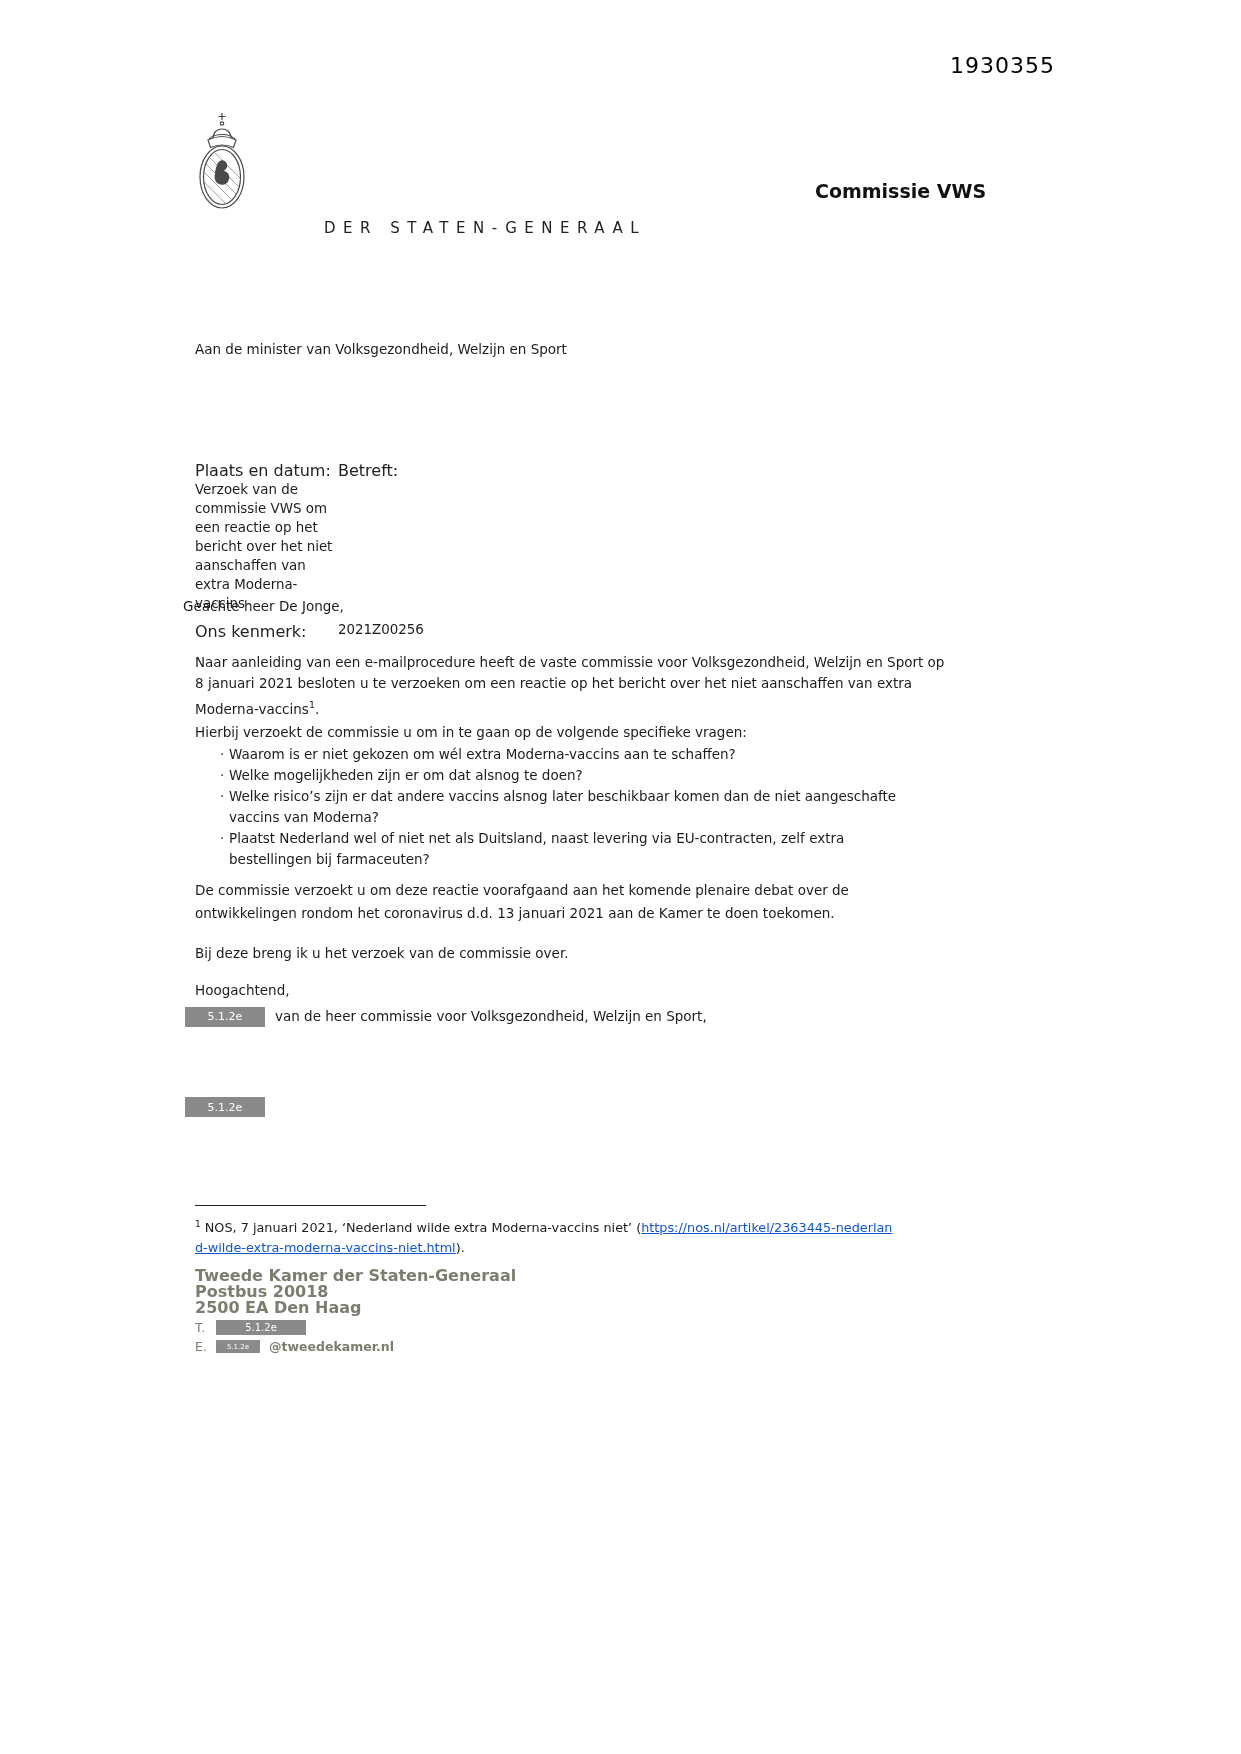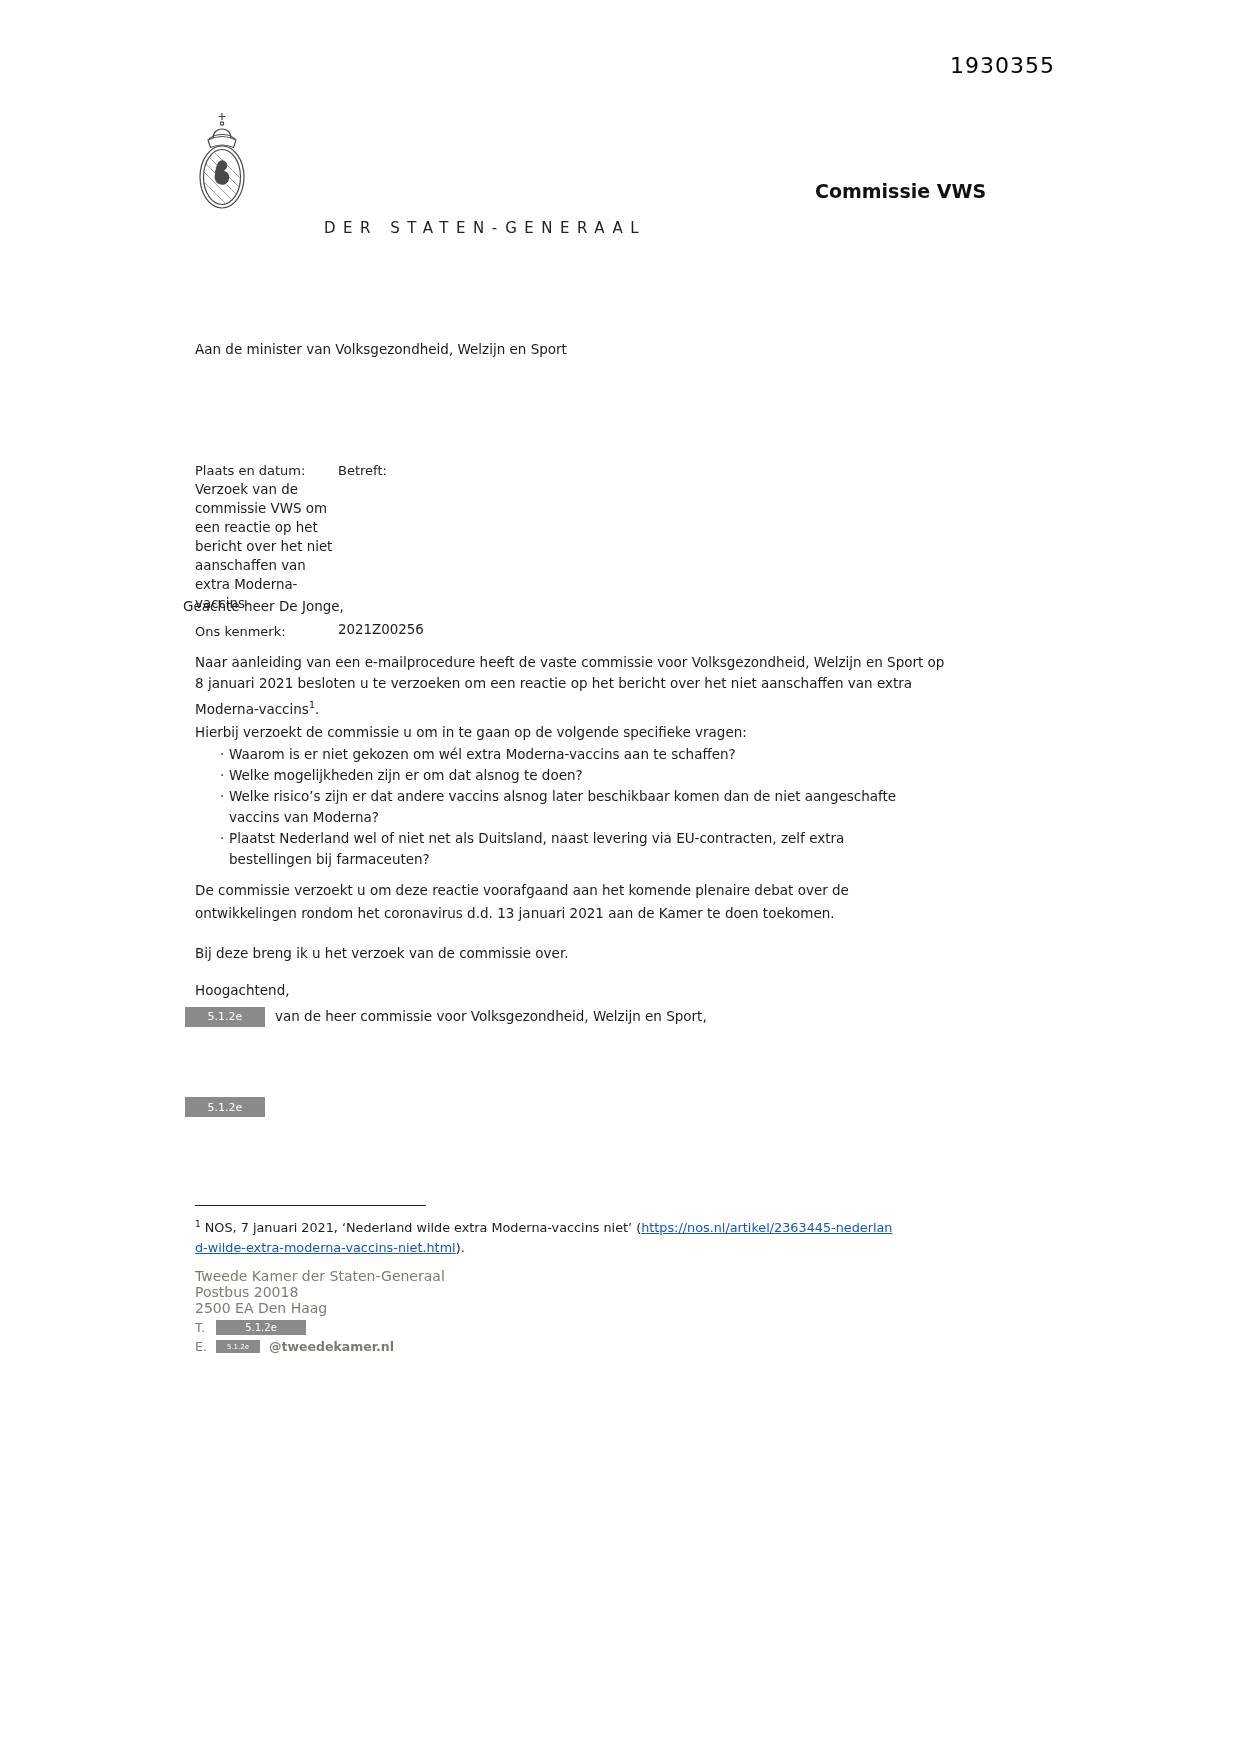--- a/index.html
+++ b/index.html
@@ -39,21 +39,21 @@
     font-size: 19px; font-weight: bold; color: #111;
   }
   
   .recipient { position: absolute; left: 195px; top: 339px; font-size: 14px; }
   
   .meta {
     position: absolute; left: 195px; top: 459px; width: 762px;
     display: grid; grid-template-columns: 143px 1fr;
     row-gap: 0; column-gap: 0;
   }
-  .meta .label { font-size: 13px; color: #222; line-height: 19px; padding-top: 2px; }
+  .meta .label { font-size: 16px; color: #222; line-height: 19px; padding-top: 2px; }
   .meta .value { font-size: 13.4px; color: #1c1c1c; line-height: 19px; }
   .meta .spacer-row { height: 7px; grid-column: 1 / span 2; }
   
   .body-text { font-size: 13.5px; line-height: 21px; color: #1c1c1c; }
   .salutation { position: absolute; left: 183px; top: 596px; }
   .para1 { position: absolute; left: 195px; top: 652px; width: 752px; }
   .para1 sup { font-size: 9.5px; }
   .para2 { position: absolute; left: 195px; top: 722px; width: 752px; }
   .bullets { position: absolute; left: 195px; top: 744px; width: 730px; list-style: none; }
   .bullets li { display: flex; }
@@ -79,21 +79,21 @@
   }
   .footnote {
     position: absolute; left: 195px; top: 1214px; width: 700px;
     font-size: 12.8px; line-height: 20px; color: #1c1c1c;
   }
   .footnote sup { font-size: 9px; }
   .footnote a { color: #1155cc; text-decoration: underline; word-break: break-all; }
   
   .footer-org {
     position: absolute; left: 195px; top: 1268px;
-    font-size: 14px; line-height: 16px; font-weight: normal; color: #7d7d6f;
+    font-size: 16px; line-height: 16px; font-weight: bold; color: #7d7d6f;
   }
   .contact { position: absolute; left: 195px; top: 1320px; font-size: 12.5px; color: #7d7d6f; }
   .contact-row { display: flex; align-items: center; gap: 9px; margin-bottom: 4px; }
   .contact-row .clabel { width: 12px; color: #7d7d6f; }
   .redaction-phone { width: 90px; height: 15px; font-size: 10px; }
   .redaction-email { width: 44px; height: 13px; font-size: 7px; }
   .email-domain { font-weight: bold; color: #7d7d6f; }
 </style>
 </head>
 <body>

